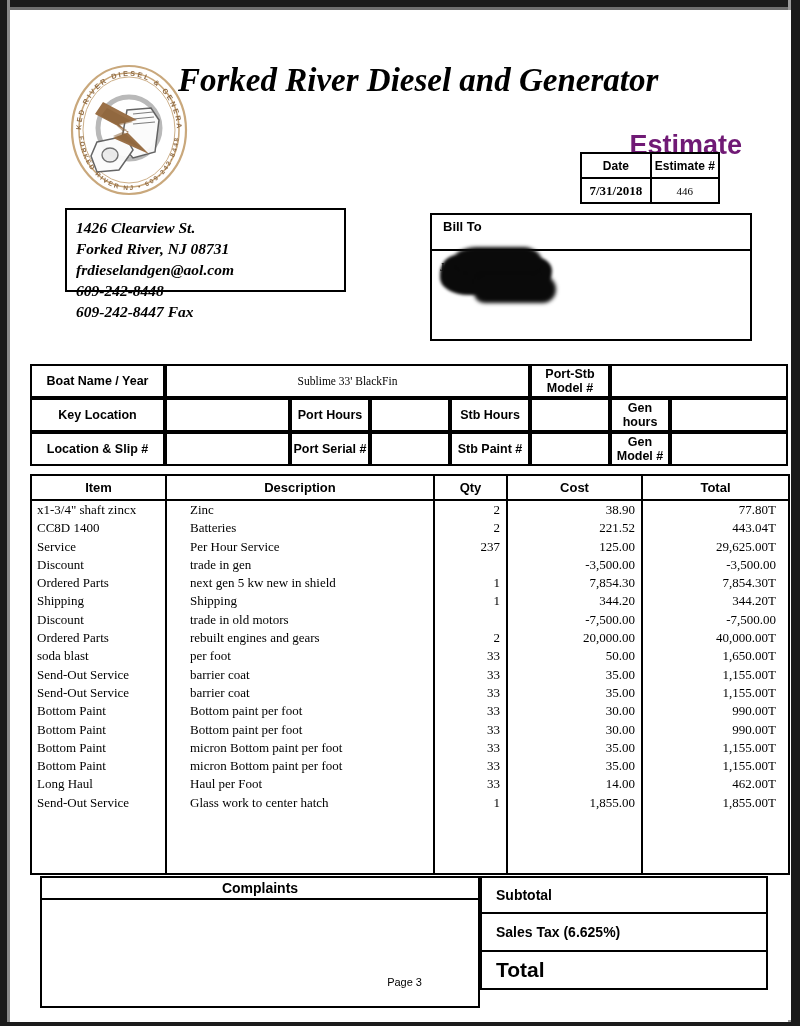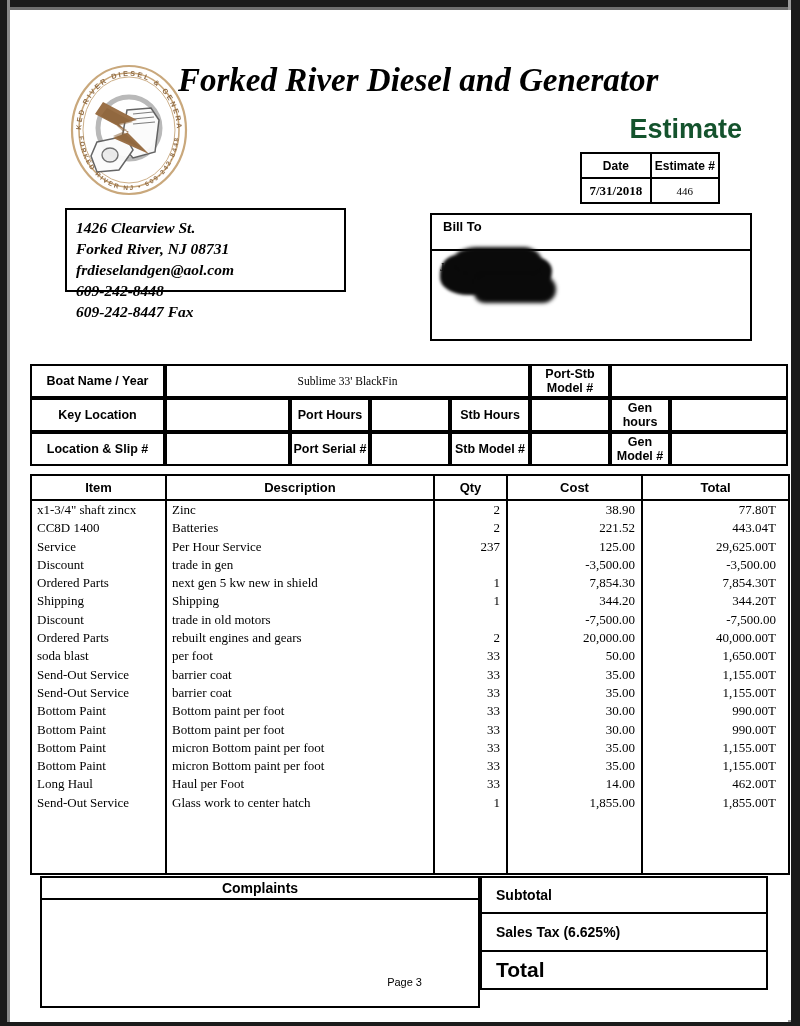--- a/index.html
+++ b/index.html
@@ -51,25 +51,25 @@
     font-style: italic;
     font-weight: bold;
     font-size: 33px;
     letter-spacing: 0px;
     color: #000;
     text-align: left;
     white-space: nowrap;
   }
   #doc-type {
     position: absolute;
-    right: 49px; top: 104px;
+    right: 49px; top: 120px;
     font-family: "Liberation Sans", sans-serif;
     font-weight: bold;
     font-size: 27px;
-    color: #14532d;
+    color: #701a75;
   }
 
   
   #date-table {
     position: absolute;
     left: 570px; top: 142px;
     width: 140px;
     border-collapse: collapse;
   }
   #date-table td {
@@ -211,21 +211,21 @@
     border-left: 2px solid #000;
     border-right: 2px solid #000;
     font-family: "Liberation Serif", serif;
     font-size: 13px;
     height: 18.3px;
     line-height: 18.3px;
     padding: 0 4px;
     vertical-align: middle;
   }
   #items-table td.c-item { text-align: left; padding-left: 5px; }
-  #items-table td.c-desc { text-align: left; padding-left: 5px; }
+  #items-table td.c-desc { text-align: left; padding-left: 23px; }
   #items-table td.c-qty  { text-align: right; padding-right: 6px; }
   #items-table td.c-cost { text-align: right; padding-right: 6px; }
   #items-table td.c-tot  { text-align: right; padding-right: 12px; }
   #items-table tr.filler td { height: 62px; }
   #items-table tr.last td { border-bottom: 2px solid #000; }
 
   
   #complaints-box {
     position: absolute;
     left: 30px; top: 866px;
@@ -380,21 +380,21 @@
         <td class="lbl"><span>Stb Hours</span></td>
         <td class="blank"></td>
         <td class="lbl"><span>Gen hours</span></td>
         <td class="blank"></td>
       </tr>
       <tr>
         <td class="lbl"><span>Location &amp; Slip #</span></td>
         <td class="blank"></td>
         <td class="lbl"><span>Port Serial #</span></td>
         <td class="blank"></td>
-        <td class="lbl"><span>Stb Model #</span></td>
+        <td class="lbl"><span>Stb Paint #</span></td>
         <td class="blank"></td>
         <td class="lbl"><span>Gen Model #</span></td>
         <td class="blank"></td>
       </tr>
     </tbody>
       </table>
 
     <table id="items-table">
       <colgroup>
         <col style="width:135px">

